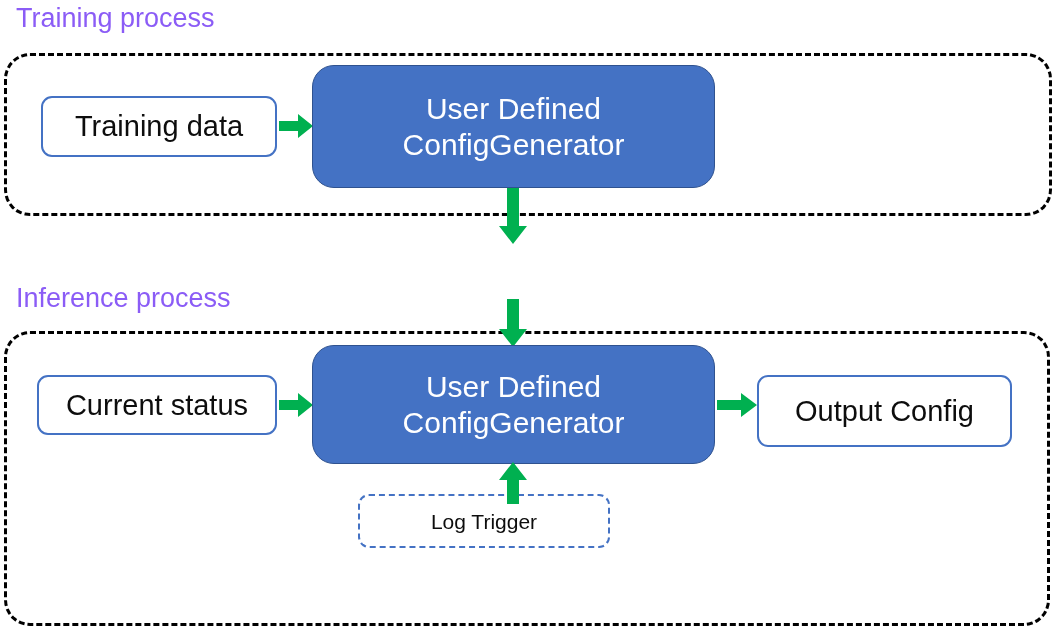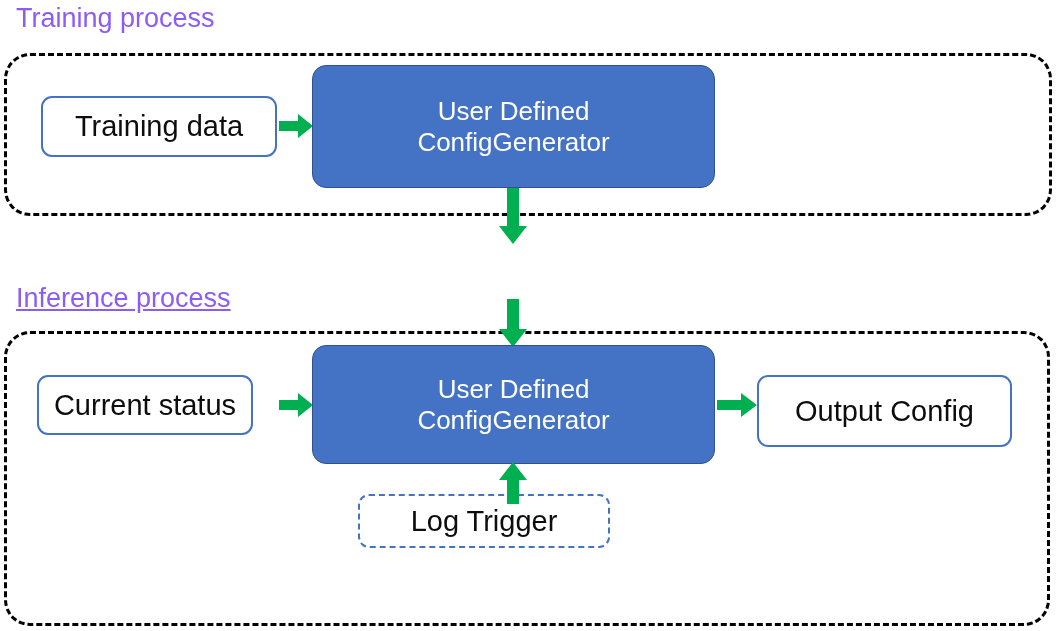--- a/index.html
+++ b/index.html
@@ -22,21 +22,21 @@
   
   .section-title {
     position: absolute;
     font-size: 27px;
     color: #8b5cf6;
     line-height: 1;
     white-space: nowrap;
     letter-spacing: 0px;
   }
   #training-title { left: 16px; top: 5px; }
-  #inference-title { left: 16px; top: 285px; text-decoration: underline; }
+  #inference-title { left: 16px; top: 285px; }
 
   
   .group-box {
     position: absolute;
     border: 3px dashed #000000;
     border-radius: 26px;
     box-sizing: border-box;
     background: transparent;
   }
   #training-group { left: 4px;  top: 53px;  width: 1048px; height: 163px; }
@@ -52,54 +52,54 @@
     display: flex;
     align-items: center;
     justify-content: center;
     color: #0d0d0d;
     font-size: 29px;
     line-height: 1;
     white-space: nowrap;
   }
   #training-data-box { left: 41px;  top: 96px;  width: 236px; height: 61px; text-align: center; }
   #checkpoint-box    { left: 395px; top: 243px; width: 237px; height: 58px; }
-  #current-status-box{ left: 37px;  top: 375px; width: 216px; height: 60px; }
+  #current-status-box{ left: 37px;  top: 375px; width: 240px; height: 60px; }
   #output-config-box { left: 757px; top: 375px; width: 255px; height: 72px; }
 
   
   .trigger-box {
     position: absolute;
     box-sizing: border-box;
     background: #ffffff;
     border: 2px dashed #4472C4;
     border-radius: 11px;
     display: flex;
     align-items: center;
     justify-content: center;
     color: #0d0d0d;
-    font-size: 29px;
+    font-size: 21px;
     line-height: 1;
     white-space: nowrap;
   }
   #log-trigger-box   { left: 358px; top: 494px; width: 252px; height: 54px; z-index: 3; }
   #clock-trigger-box { left: 430px; top: 548px; width: 263px; height: 55px; z-index: 4; }
 
   
   .process-box {
     position: absolute;
     box-sizing: border-box;
     background: #4472C4;
     border: 1px solid #2F528F;
-    border-radius: 14px;
+    border-radius: 22px;
     display: flex;
     flex-direction: column;
     align-items: center;
     justify-content: center;
     color: #ffffff;
-    font-size: 26px;
+    font-size: 30px;
     line-height: 1.18;
     z-index: 2;
     white-space: nowrap;
   }
   #training-process-box  { left: 312px; top: 65px;  width: 403px; height: 123px; }
   #inference-process-box { left: 312px; top: 345px; width: 403px; height: 119px; }
 
   
   .arrow { position: absolute; z-index: 1; }
   .arrow svg { display: block; overflow: visible; }

